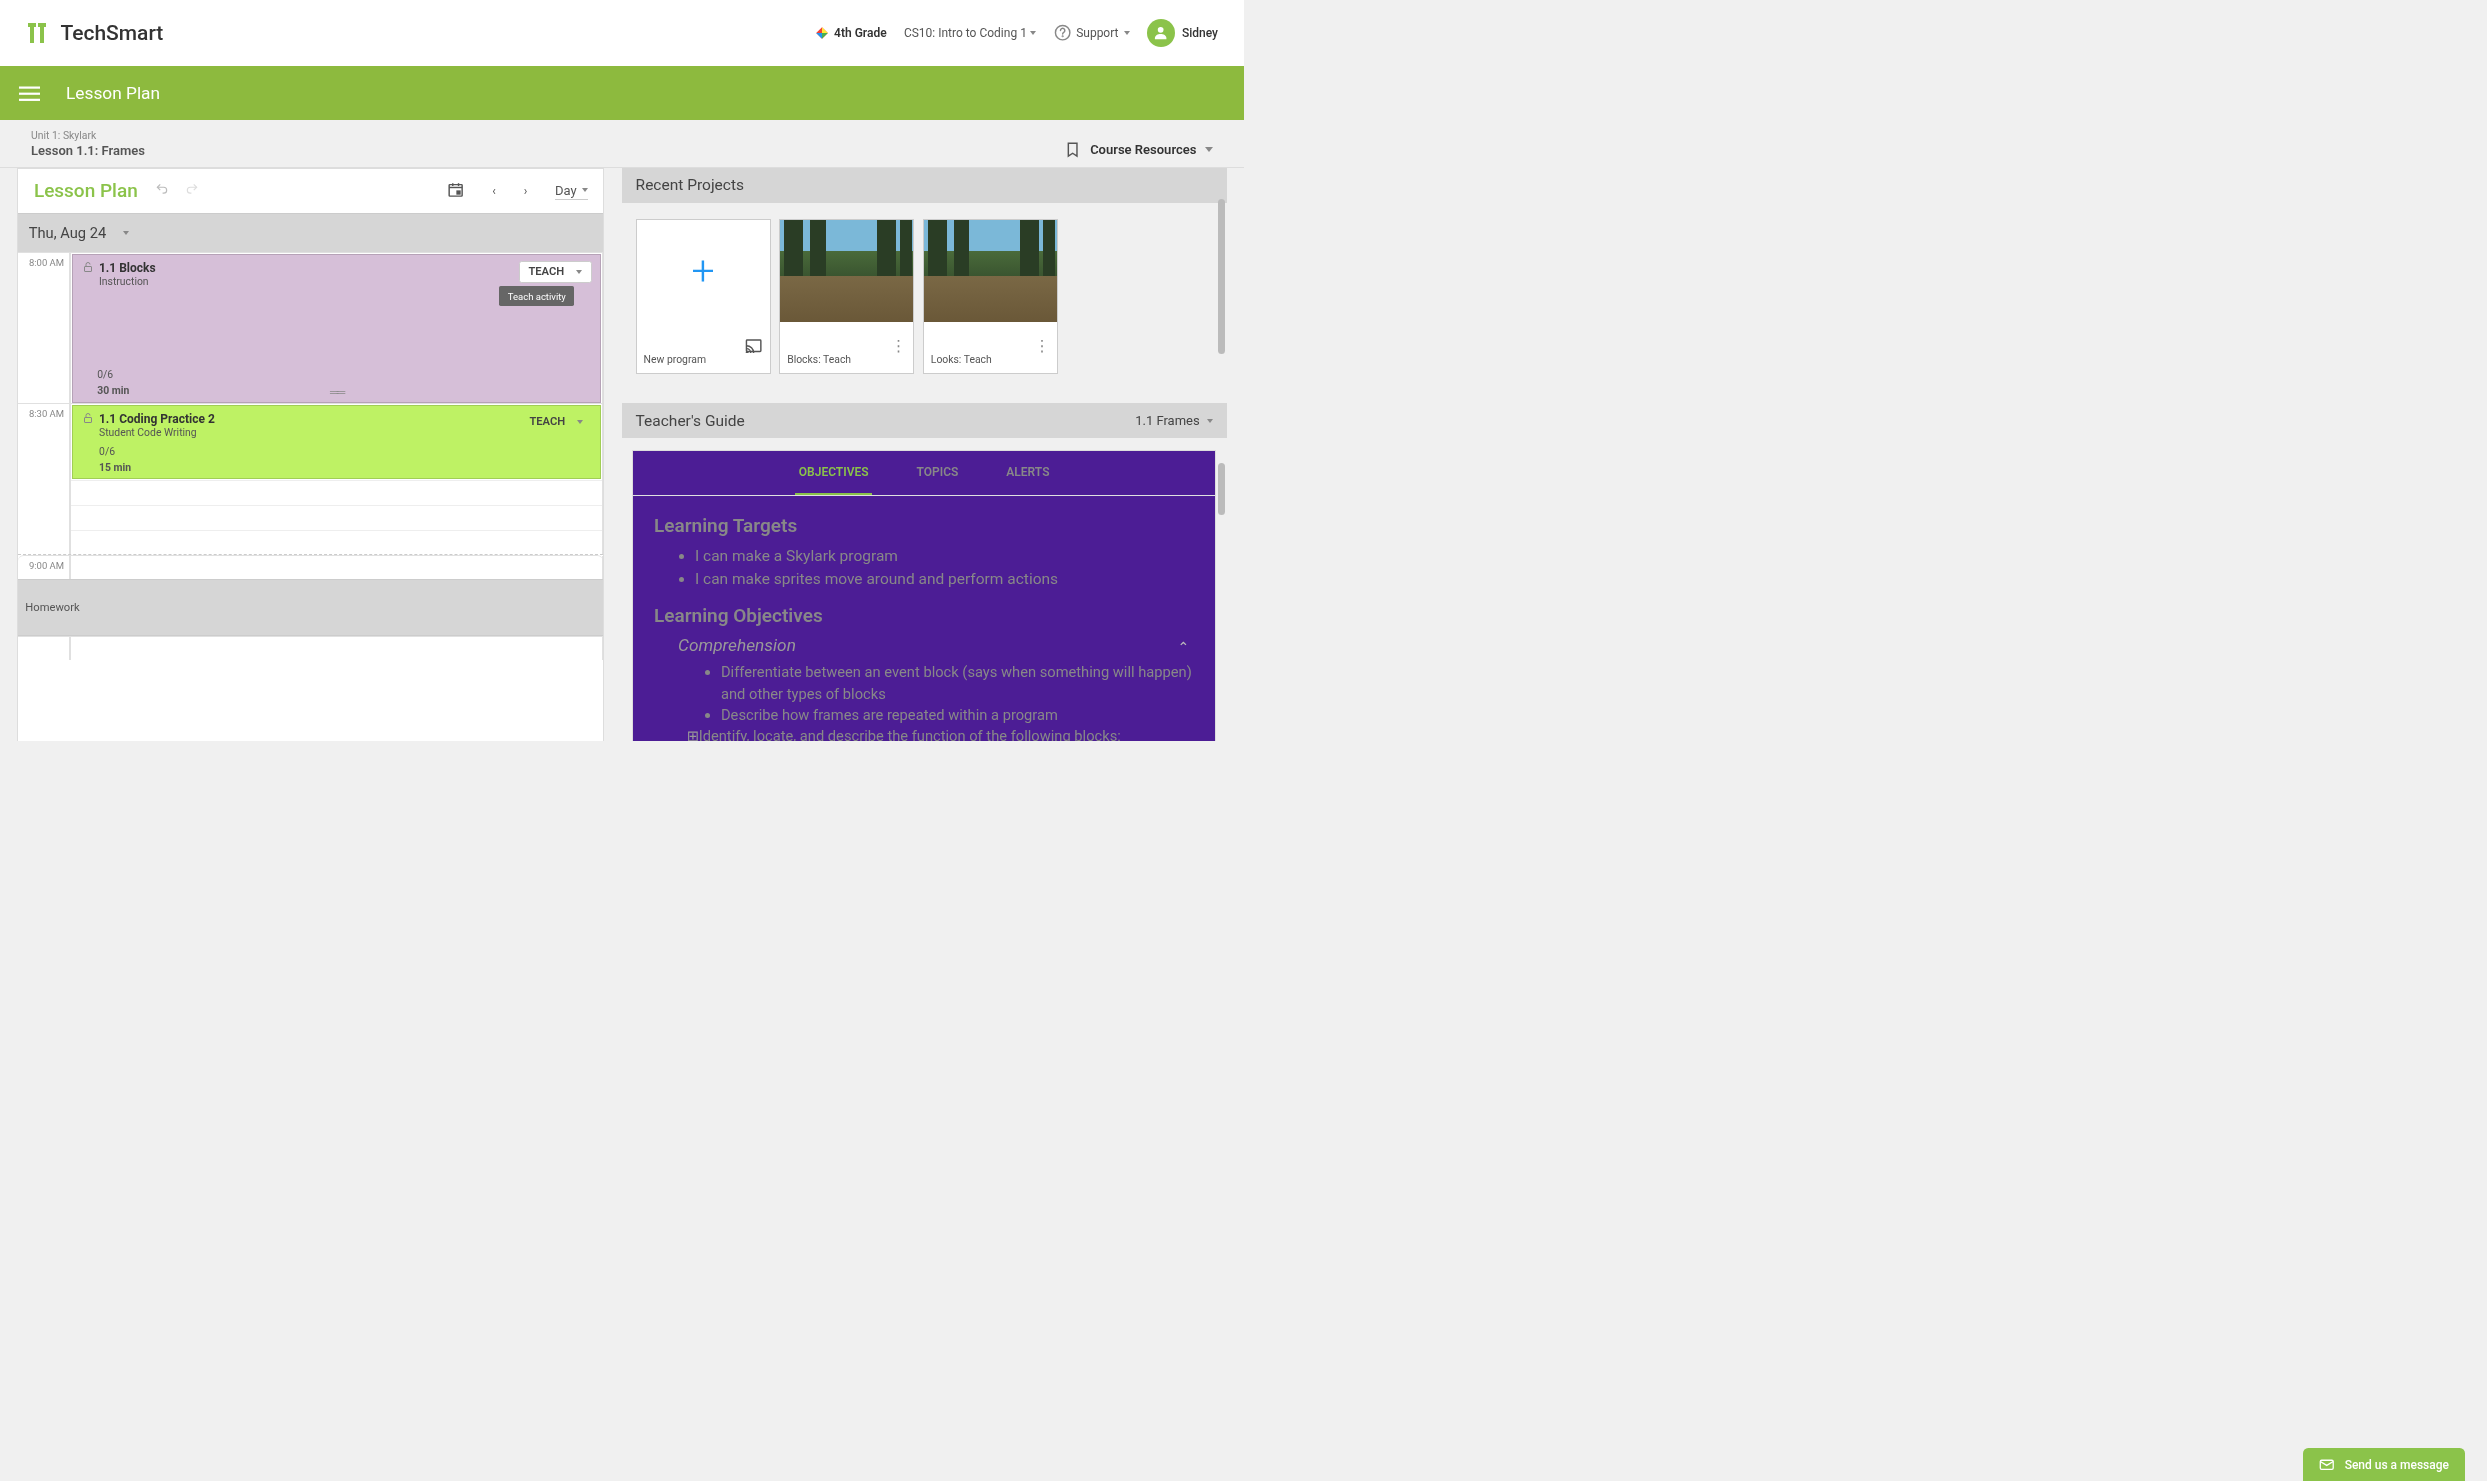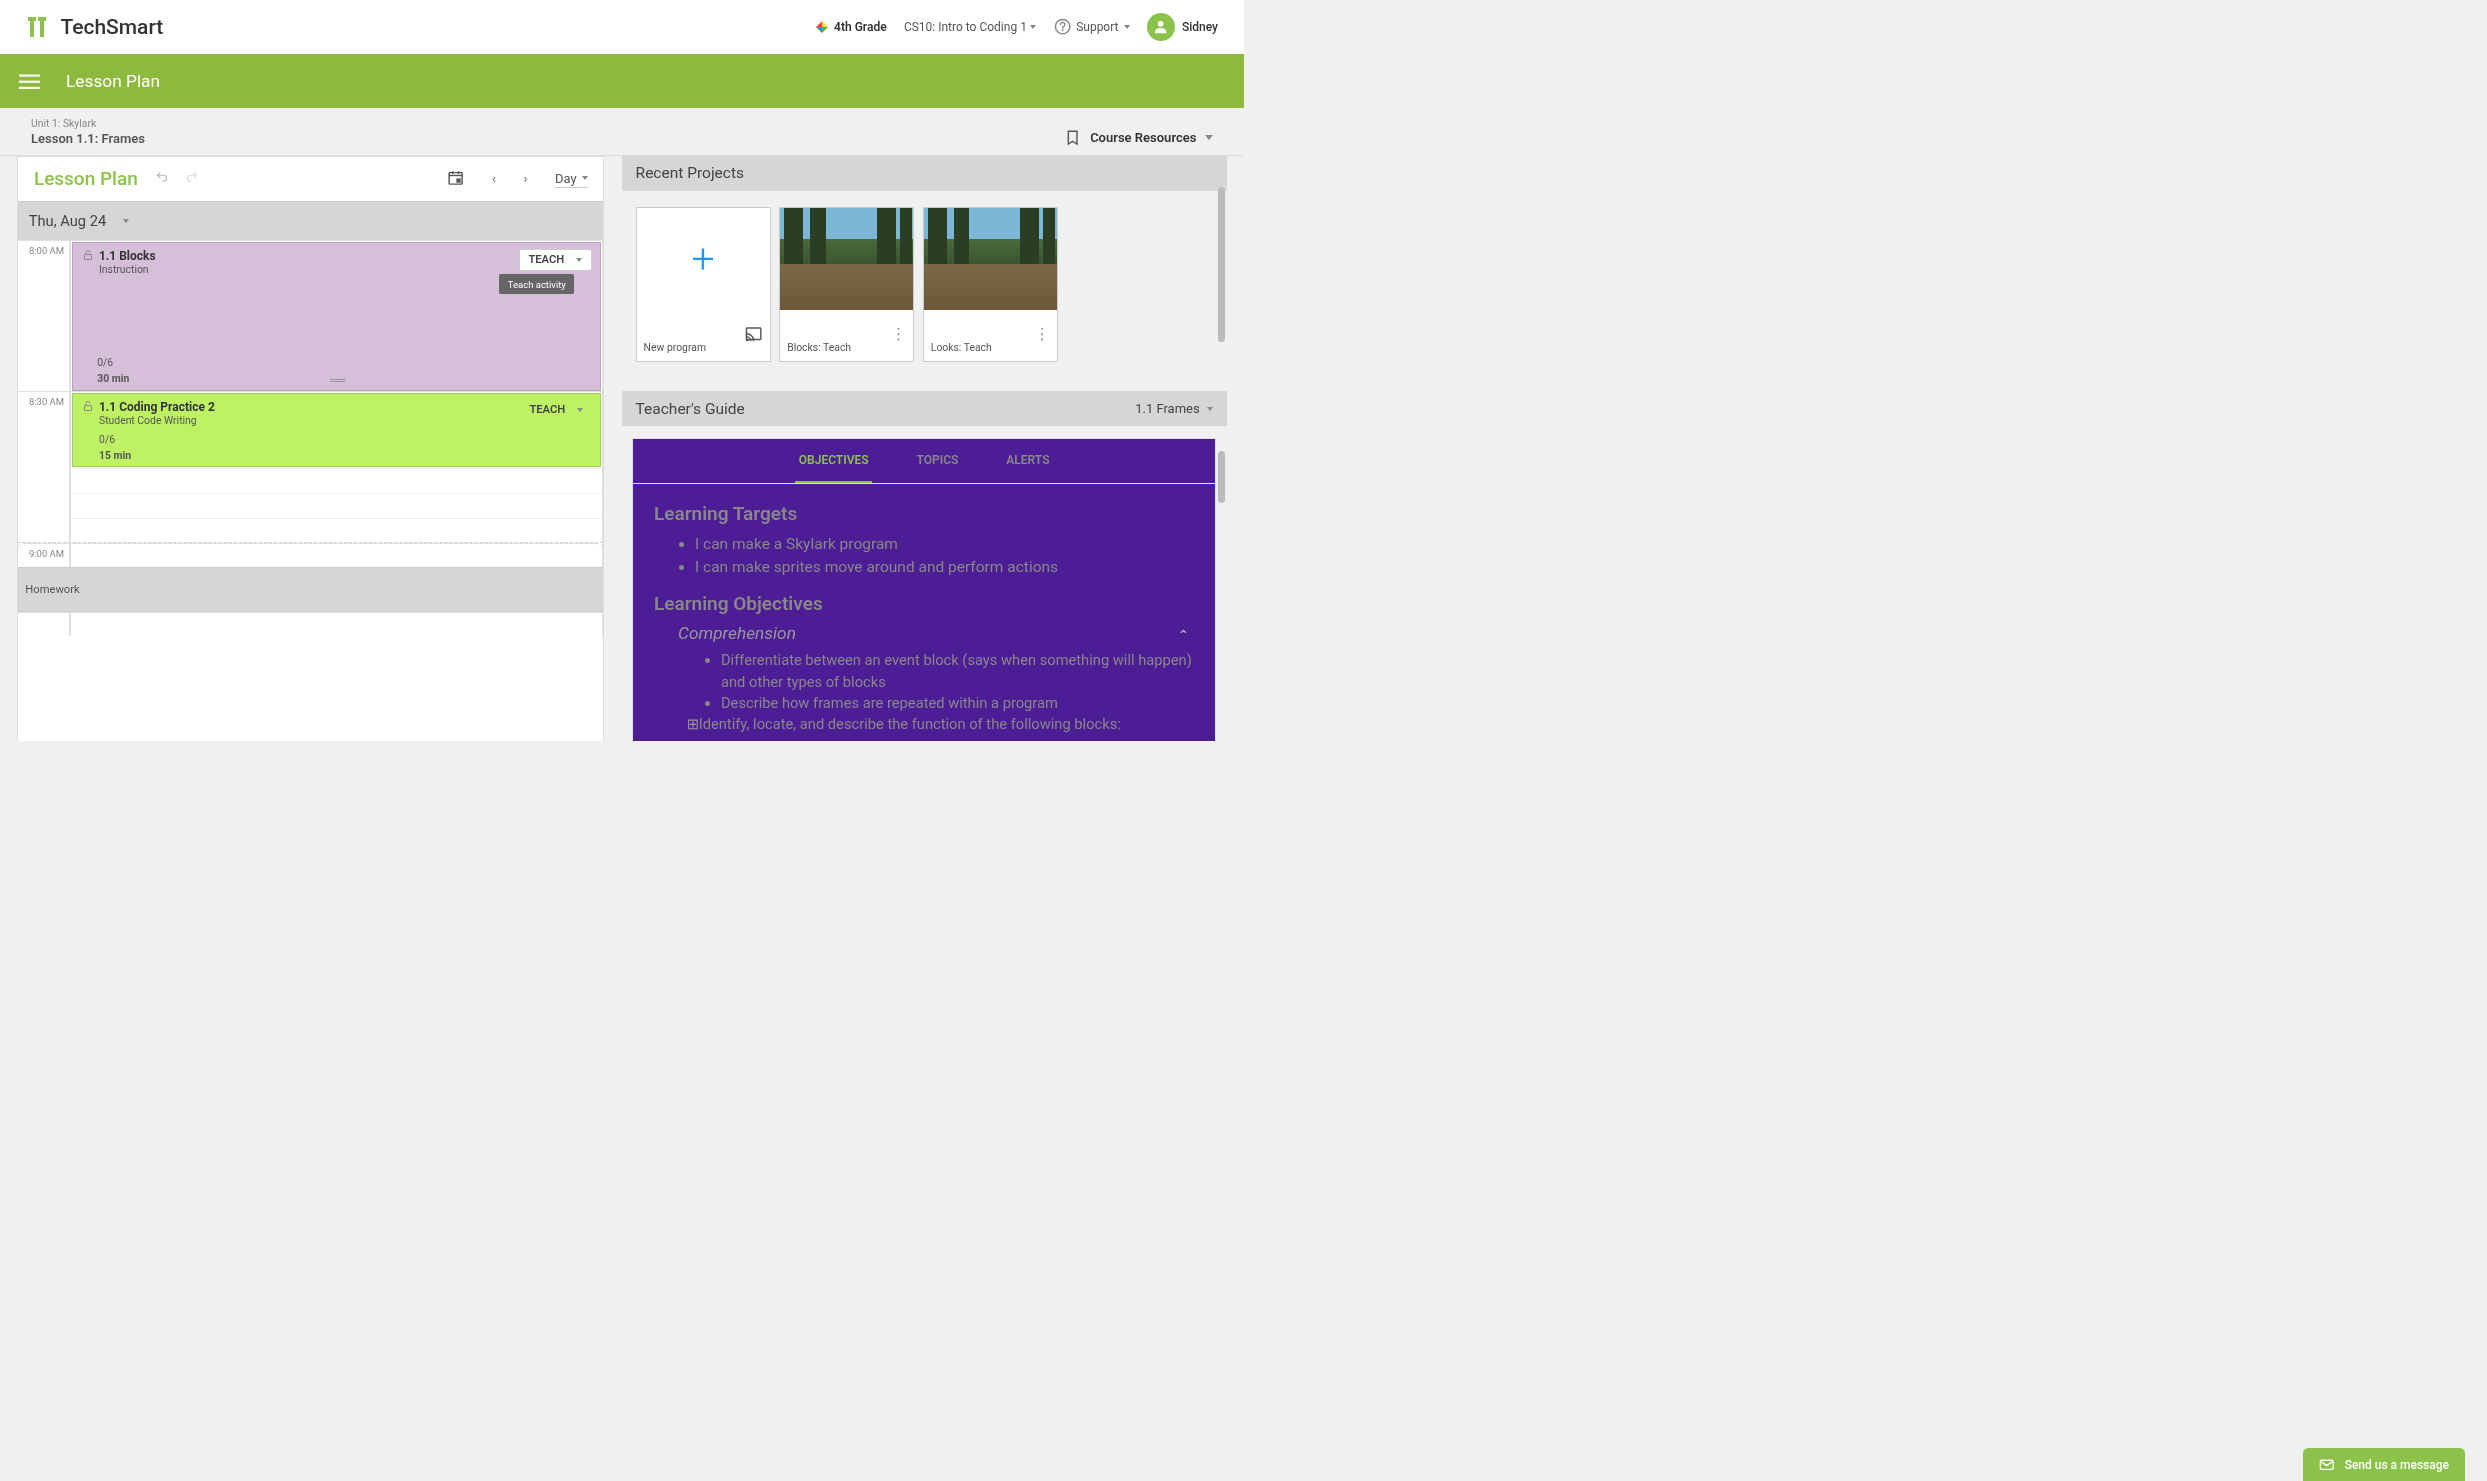--- a/index.html
+++ b/index.html
@@ -1,19 +1,19 @@
 <!DOCTYPE html>
 <html style="font-size:14px"><head>
 <meta charset="utf-8">
 <style>
 * { margin: 0; padding: 0; box-sizing: border-box; font-family: -apple-system, BlinkMacSystemFont, "Segoe UI", Roboto, Arial, sans-serif; }
 body { background: #f0f0f0; width: 1244px; height: 741px; overflow: hidden; position: relative; }
 
 
-.top-header { background: white; height: 54px; display: flex; align-items: center; padding: 0 26px; justify-content: space-between; }
+.top-header { background: white; height: 66px; display: flex; align-items: center; padding: 0 26px; justify-content: space-between; }
 .logo-area { display: flex; align-items: center; gap: 10.4px; }
 .logo-icon { width: 24px; height: 24px; }
 .logo-text { font-size: 21px; font-weight: 500; color: #333; }
 .header-right { display: flex; align-items: center; gap: 17.3px; }
 .grade-badge { display: flex; align-items: center; gap: 5.2px; font-weight: 600; font-size: 12px; color: #333; }
 .grade-icon { width: 14px; height: 14px; }
 .course-select { display: flex; align-items: center; gap: 3.5px; font-size: 12px; color: #555; cursor: pointer; }
 .support-link { display: flex; align-items: center; gap: 5.2px; font-size: 12px; color: #555; cursor: pointer; }
 .user-area { display: flex; align-items: center; gap: 7px; font-size: 12px; font-weight: 500; color: #333; cursor: pointer; }
 .avatar { width: 28px; height: 28px; border-radius: 50%; background: #8bc34a; display: flex; align-items: center; justify-content: center; }
@@ -62,21 +62,21 @@
 .event-title { font-size: 12px; font-weight: 700; color: #333; }
 .event-subtitle { font-size: 10.4px; color: #555; margin-top: 0.9px; }
 .teach-btn { background: white; border: 0.9px solid #ccc; border-radius: 2.6px; padding: 3.5px 8.6px; font-size: 11.2px; font-weight: 600; color: #444; display: flex; align-items: center; gap: 12px; cursor: pointer; }
 .teach-tooltip { position: absolute; right: 26px; top: 31px; background: #666; color: white; font-size: 9.5px; padding: 4.3px 8.6px; border-radius: 1.7px; }
 .event-meta { font-size: 10.4px; color: #555; margin-top: 3.5px; }
 .event-meta-bold { font-weight: 700; }
 .drag-handle { text-align: center; color: #888; font-size: 12px; letter-spacing: -1.7px; }
 .lock-icon { color: #888; font-size: 12px; }
 
 .dashed-line { border-top: 1.7px dashed #ccc; }
-.homework-row { background: #d6d6d6; padding: 15px 7px; font-size: 11.2px; color: #555; border-top: 0.9px solid #ccc; border-bottom: 0.9px solid #ccc; }
+.homework-row { background: #d6d6d6; padding: 21px 7px; font-size: 11.2px; color: #555; border-top: 0.9px solid #ccc; border-bottom: 0.9px solid #ccc; }
 
 
 .panel-header { background: #d6d6d6; padding: 8.6px 14px; font-size: 15.5px; color: #444; display: flex; justify-content: space-between; align-items: center; }
 .panel-header-right { font-size: 13px; display: flex; align-items: center; gap: 7px; }
 
 .projects-cards { display: flex; gap: 8.6px; padding: 15.5px 14px; background: #f0f0f0; }
 .proj-card { width: 135px; border: 0.9px solid #ccc; background: white; display: flex; flex-direction: column; }
 .proj-thumb { height: 102px; background: #e8e8e8; display: flex; align-items: center; justify-content: center; position: relative; }
 .proj-thumb-new { background: white; }
 .plus-icon { font-size: 41px; color: #2196f3; font-weight: 300; }

